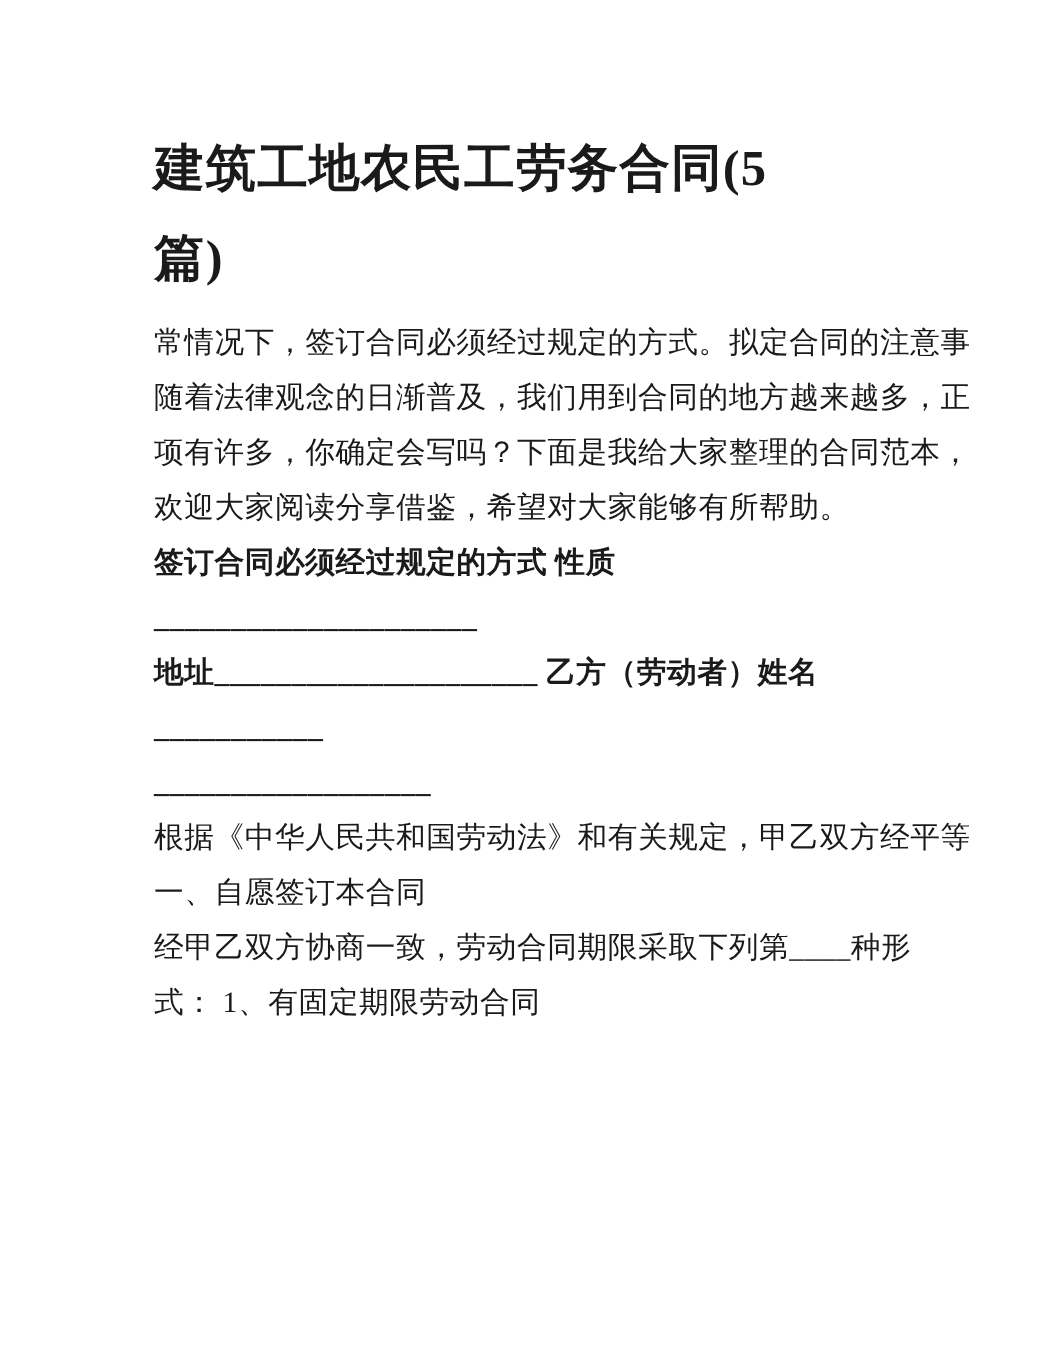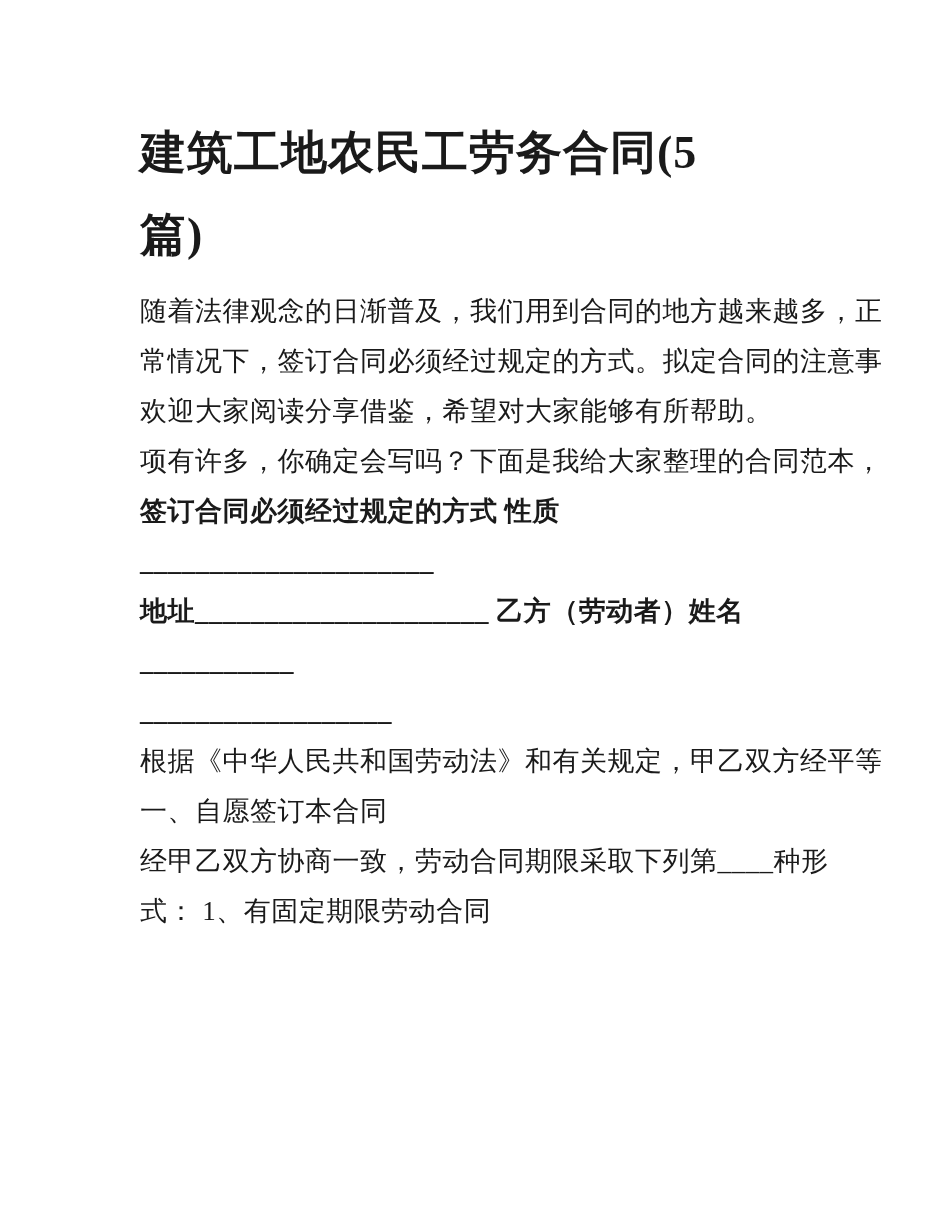--- a/index.html
+++ b/index.html
@@ -53,24 +53,24 @@
 <div class="doc">
 
   <h1 class="title">
     <div class="t-line">建筑工地农民工劳务合同(5</div>
     <div class="t-line">篇)</div>
   </h1>
 
   <div class="body-text">
 
     <div class="w-regular">
+      <div class="line">常情况下，签订合同必须经过规定的方式。拟定合同的注意事</div>
       <div class="line">随着法律观念的日渐普及，我们用到合同的地方越来越多，正</div>
-      <div class="line">常情况下，签订合同必须经过规定的方式。拟定合同的注意事</div>
+      <div class="line">项有许多，你确定会写吗？下面是我给大家整理的合同范本，</div>
       <div class="line">欢迎大家阅读分享借鉴，希望对大家能够有所帮助。</div>
-      <div class="line">项有许多，你确定会写吗？下面是我给大家整理的合同范本，</div>
     </div>
 
     <div class="w-bold">
       <div class="line">签订合同必须经过规定的方式 性质</div>
       <div class="line">_____________________</div>
     </div>
 
     <div class="w-bold">
       <div class="line">地址_____________________ 乙方（劳动者）姓名</div>
       <div class="line">___________</div>

